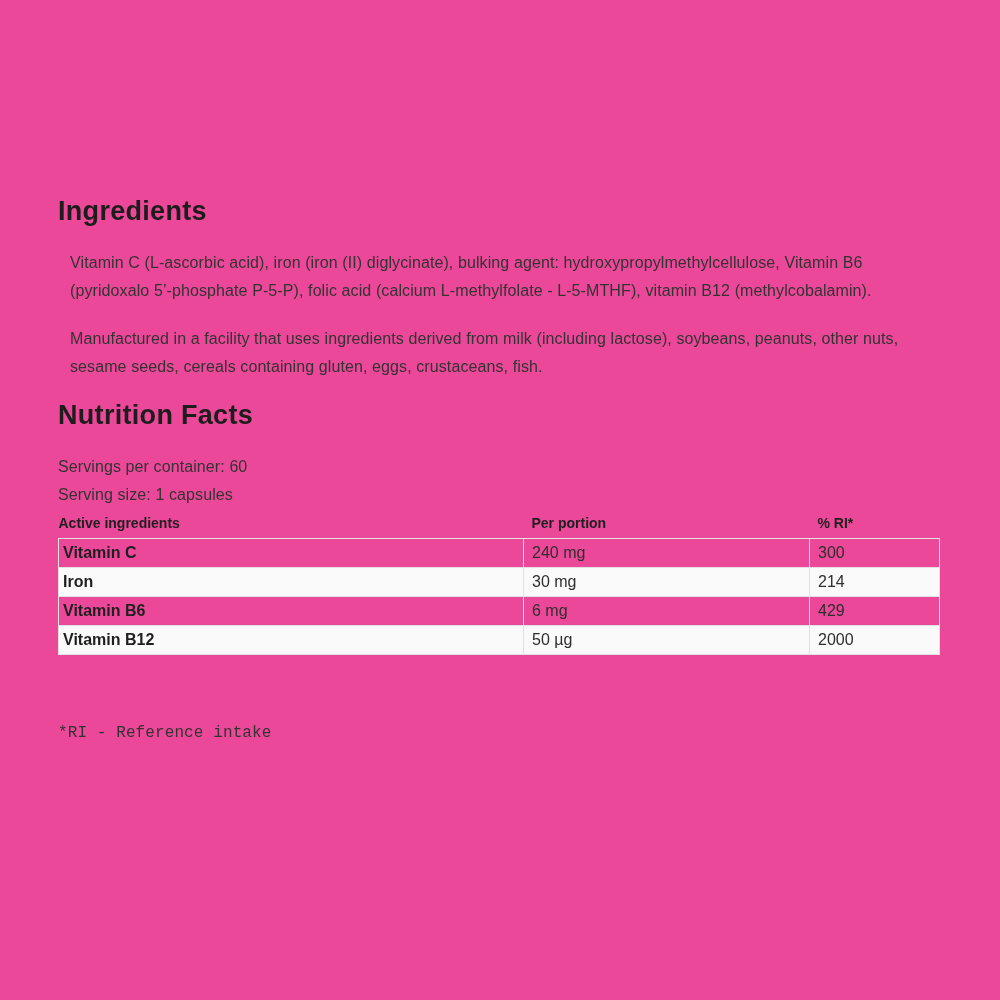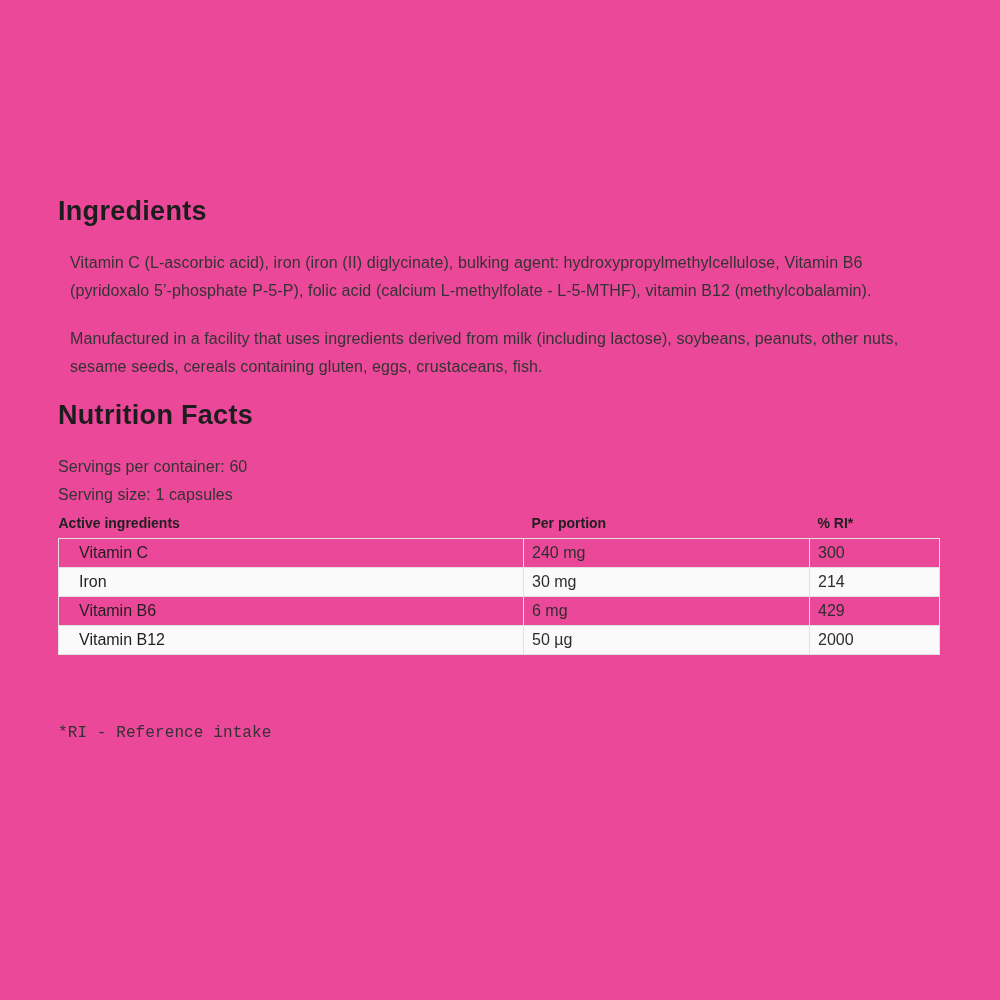--- a/index.html
+++ b/index.html
@@ -61,22 +61,22 @@
   }
   table.nutrition-table th:first-child { padding-left: 0; }
   table.nutrition-table td {
     font-size: 16px;
     line-height: 20px;
     color: #2e2e2e;
     padding: 4px 8px;
     border: 1px solid #e1e1e1;
   }
   table.nutrition-table td:first-child {
-    padding-left: 20px;
-    font-weight: 400;
+    padding-left: 4px;
+    font-weight: 700;
     color: #1f1f1f;
   }
   table.nutrition-table tbody tr:nth-child(even) { background: #fafafa; }
   p.footnote {
     font-size: 16px;
     line-height: 20px;
     letter-spacing: 0.1px;
     color: #333333;
     margin: 68px 0 0 0;
     font-family: Liberation Mono, monospace;

